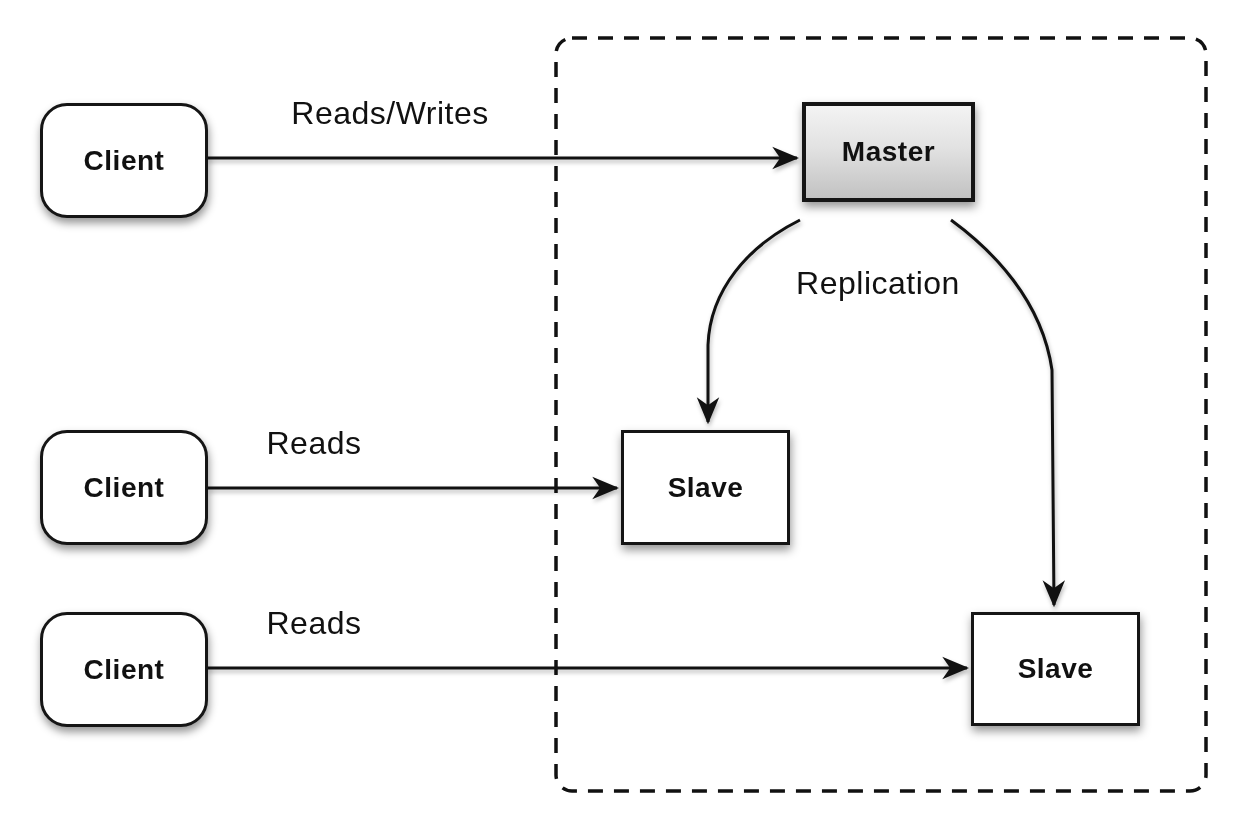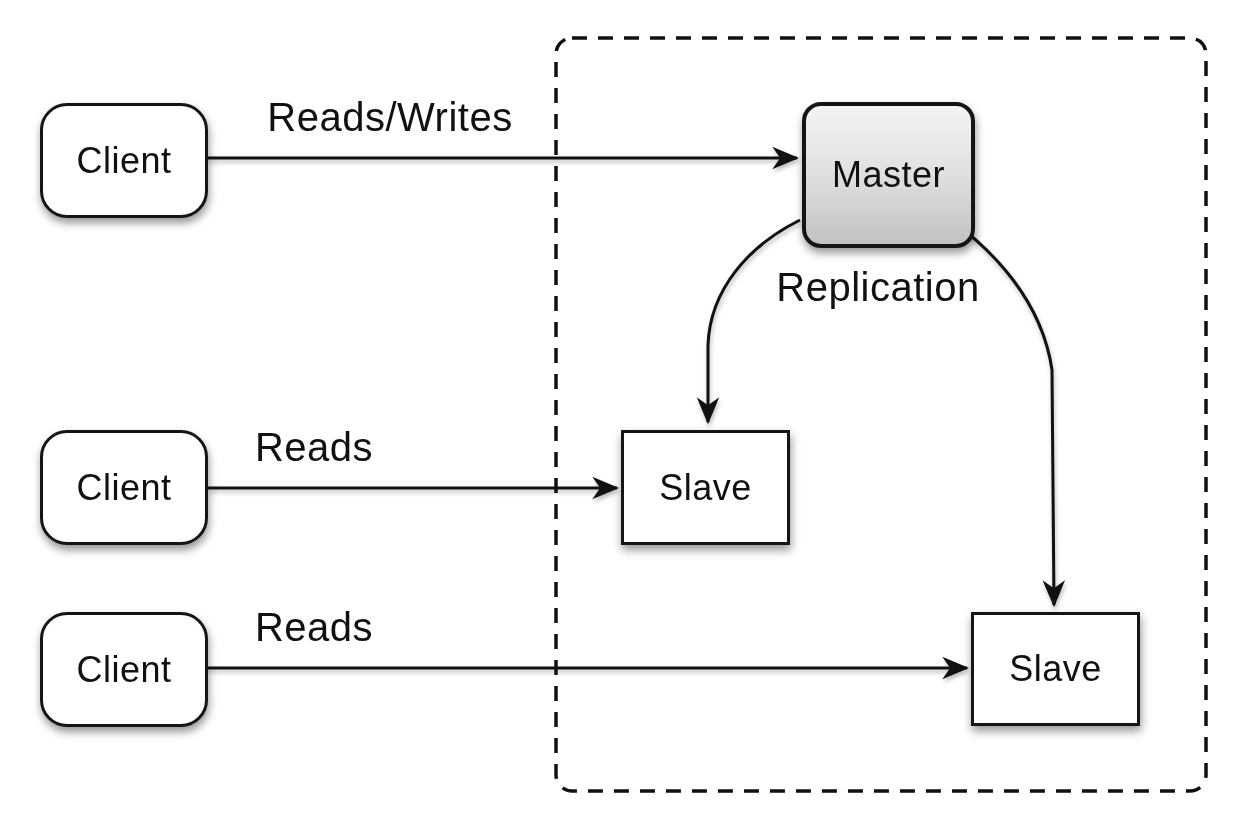--- a/index.html
+++ b/index.html
@@ -28,58 +28,58 @@
   }
   .node {
     position: absolute;
     box-sizing: border-box;
     display: flex;
     align-items: center;
     justify-content: center;
     background: #ffffff;
     border: 3.5px solid #151515;
     box-shadow: 1px 5px 9px rgba(0,0,0,0.42);
-    font-size: 36px;
+    font-size: 28px;
     line-height: 1;
     letter-spacing: 0.5px;
+    font-weight: bold;
   }
   .node-client {
     left: 40px;
     width: 168px;
     height: 115px;
     border-radius: 27px;
   }
   .node-client.c1 { top: 103px; }
   .node-client.c2 { top: 430px; }
   .node-client.c3 { top: 612px; }
   .node-master {
     left: 802px;
     top: 102px;
     width: 173px;
-    height: 146px;
+    height: 100px;
     border-width: 4px;
     background: linear-gradient(180deg, #f3f3f3 0%, #e2e2e2 45%, #c2c2c2 100%);
-    border-radius: 19px;
   }
   .node-slave.s1 {
     left: 621px;
     top: 430px;
     width: 169px;
     height: 115px;
   }
   .node-slave.s2 {
     left: 971px;
     top: 612px;
     width: 169px;
     height: 114px;
   }
   .edge-label {
     position: absolute;
     transform: translateX(-50%);
-    font-size: 40px;
+    font-size: 32px;
     line-height: 1;
     white-space: nowrap;
     letter-spacing: 0.5px;
   }
   .lbl-reads-writes { left: 390px; top: 97px; }
   .lbl-reads-1      { left: 314px; top: 427px; }
   .lbl-reads-2      { left: 314px; top: 607px; }
   .lbl-replication  { left: 878px; top: 267px; text-align: right; }
 </style>
 </head>

